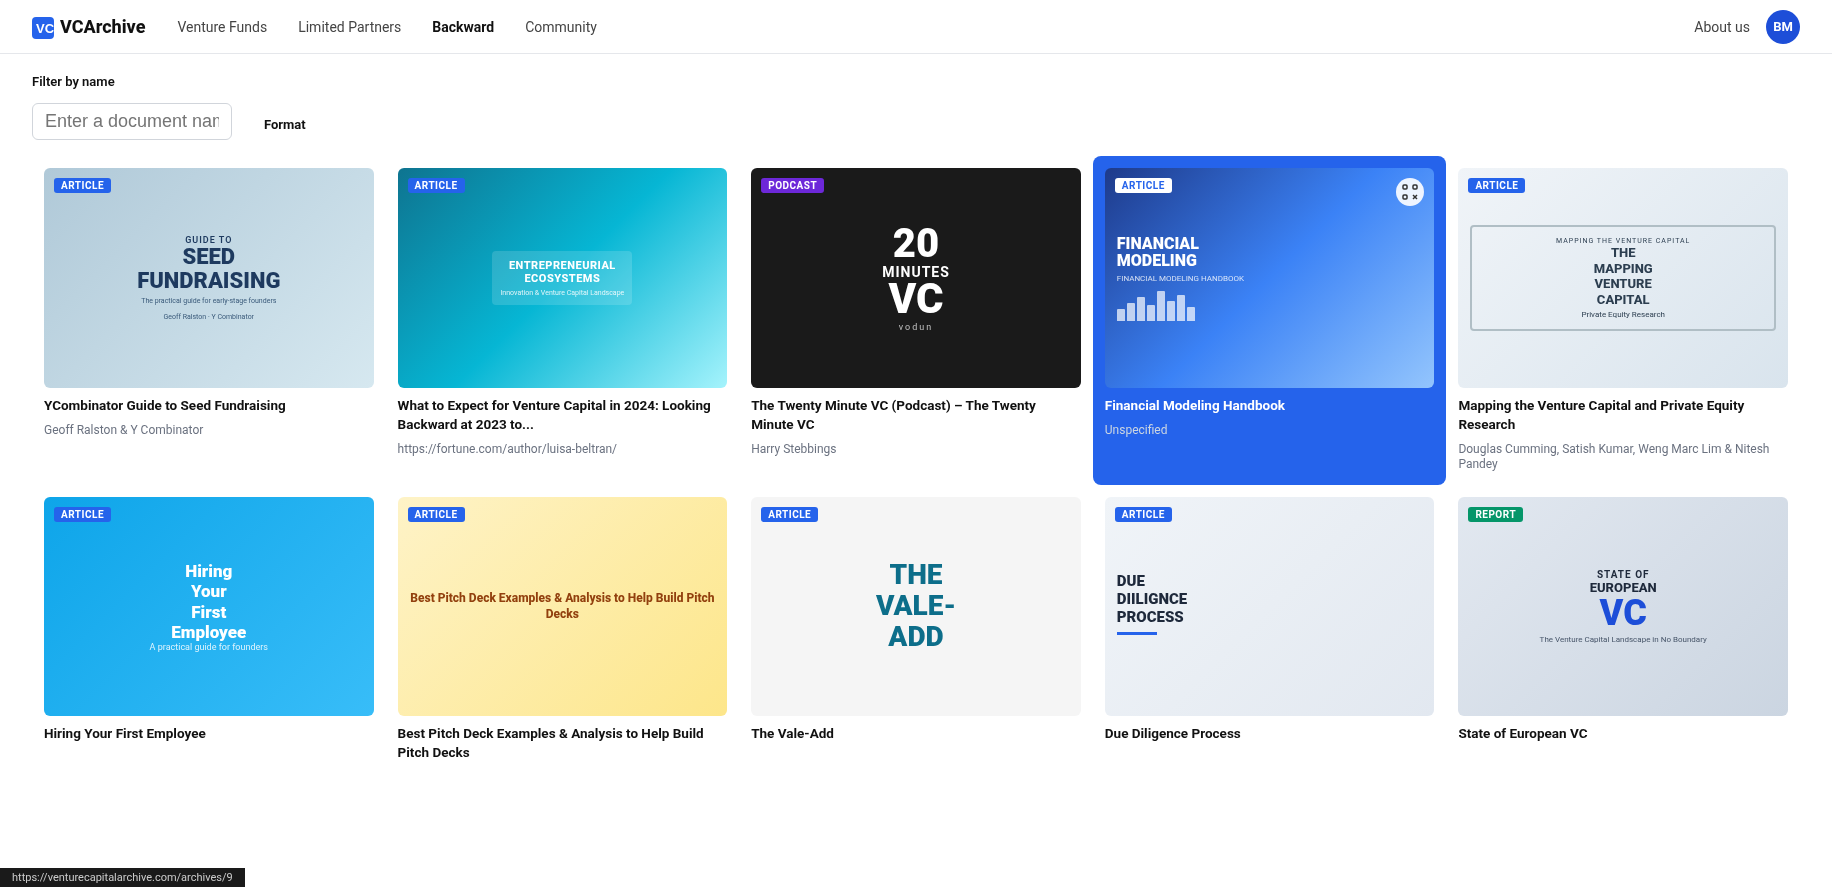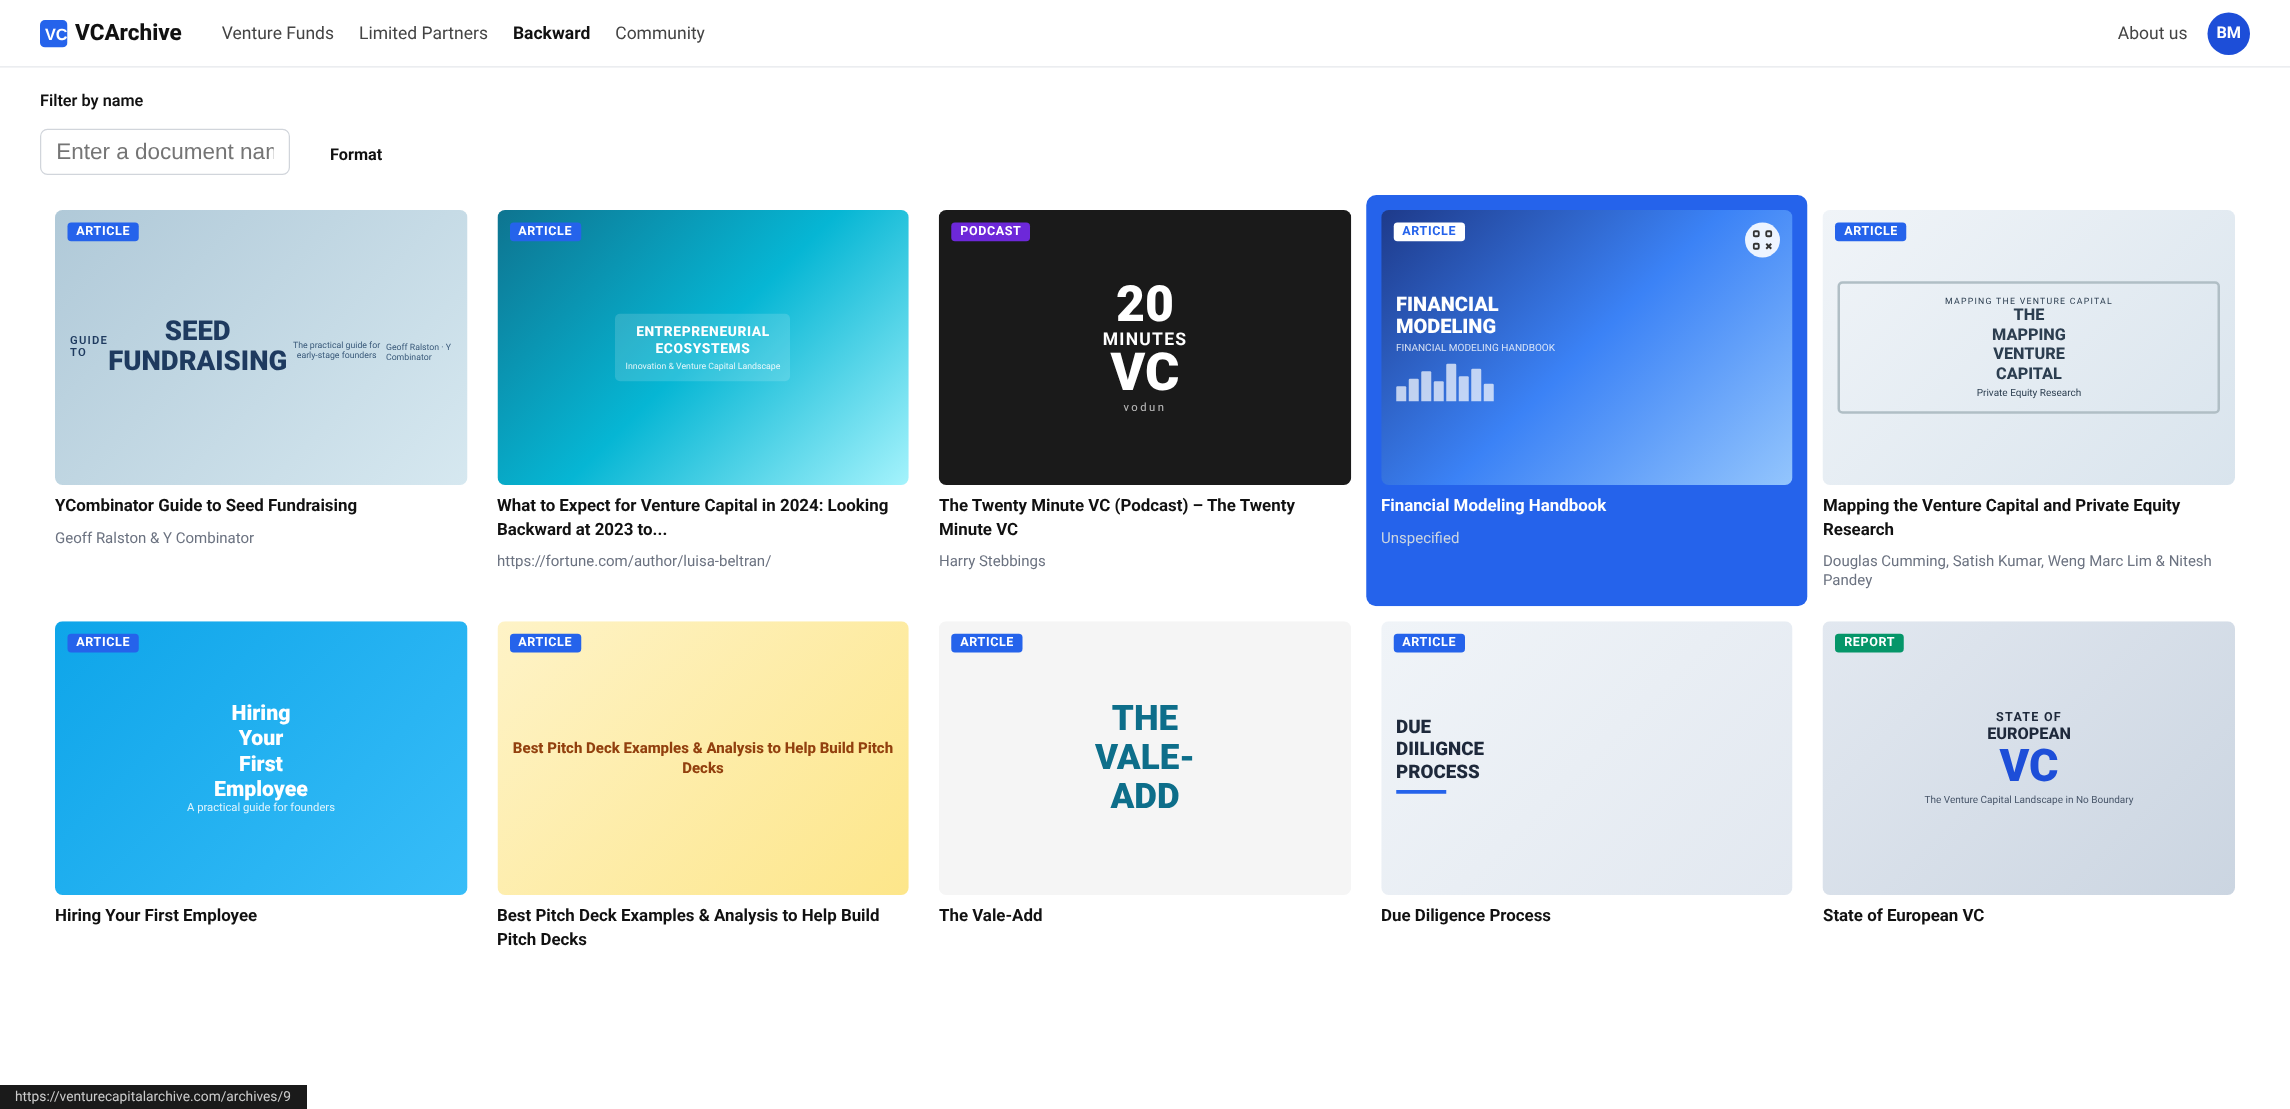--- a/index.html
+++ b/index.html
@@ -9,21 +9,21 @@
     .navbar {
       display: flex; align-items: center; padding: 0 32px;
       height: 54px; border-bottom: 1px solid #e5e7eb;
       position: sticky; top: 0; background: #fff; z-index: 100;
     }
     .navbar-logo {
       display: flex; align-items: center; gap: 4px;
       font-weight: 800; font-size: 18px; color: #111; margin-right: 32px;
     }
     .logo-vc { color: #2563eb; font-size: 22px; }
-    .navbar-links { display: flex; gap: 20px; flex: 1; }
+    .navbar-links { display: flex; gap: 31px; flex: 1; }
     .nav-link {
       font-size: 14px; color: #444; cursor: pointer; text-decoration: none;
       padding: 4px 0;
     }
     .nav-link.active { font-weight: 700; color: #111; }
     .navbar-right { display: flex; align-items: center; gap: 16px; }
     .about-link { font-size: 14px; color: #444; cursor: pointer; }
     .avatar-circle {
       width: 34px; height: 34px; border-radius: 50%;
       background: #1d4ed8; color: #fff;
@@ -102,21 +102,21 @@
       font-size: 13.5px; font-weight: 700; color: #111; line-height: 1.4;
     }
     .card-author {
       font-size: 12px; color: #6b7280; line-height: 1.3;
     }
 
     
     .book-seed {
       background: linear-gradient(135deg, #b0c9d8 0%, #d6e8f0 100%);
       width: 100%; height: 100%;
-      display: flex; flex-direction: row;
+      display: flex; flex-direction: column;
       align-items: center; justify-content: center;
       color: #1e3a5f; padding: 12px;
     }
     .book-seed .guide-to { font-size: 9px; font-weight: 600; letter-spacing: 1px; }
     .book-seed .big-title { font-size: 22px; font-weight: 900; text-align: center; line-height: 1.1; }
     .book-seed .sub { font-size: 7px; color: #3a5a7a; text-align: center; margin-top: 4px; }
     .book-seed .authors { font-size: 7px; color: #3a5a7a; margin-top: 8px; }
 
     .book-eco {
       background: linear-gradient(135deg, #0e7490 0%, #06b6d4 50%, #a5f3fc 100%);

